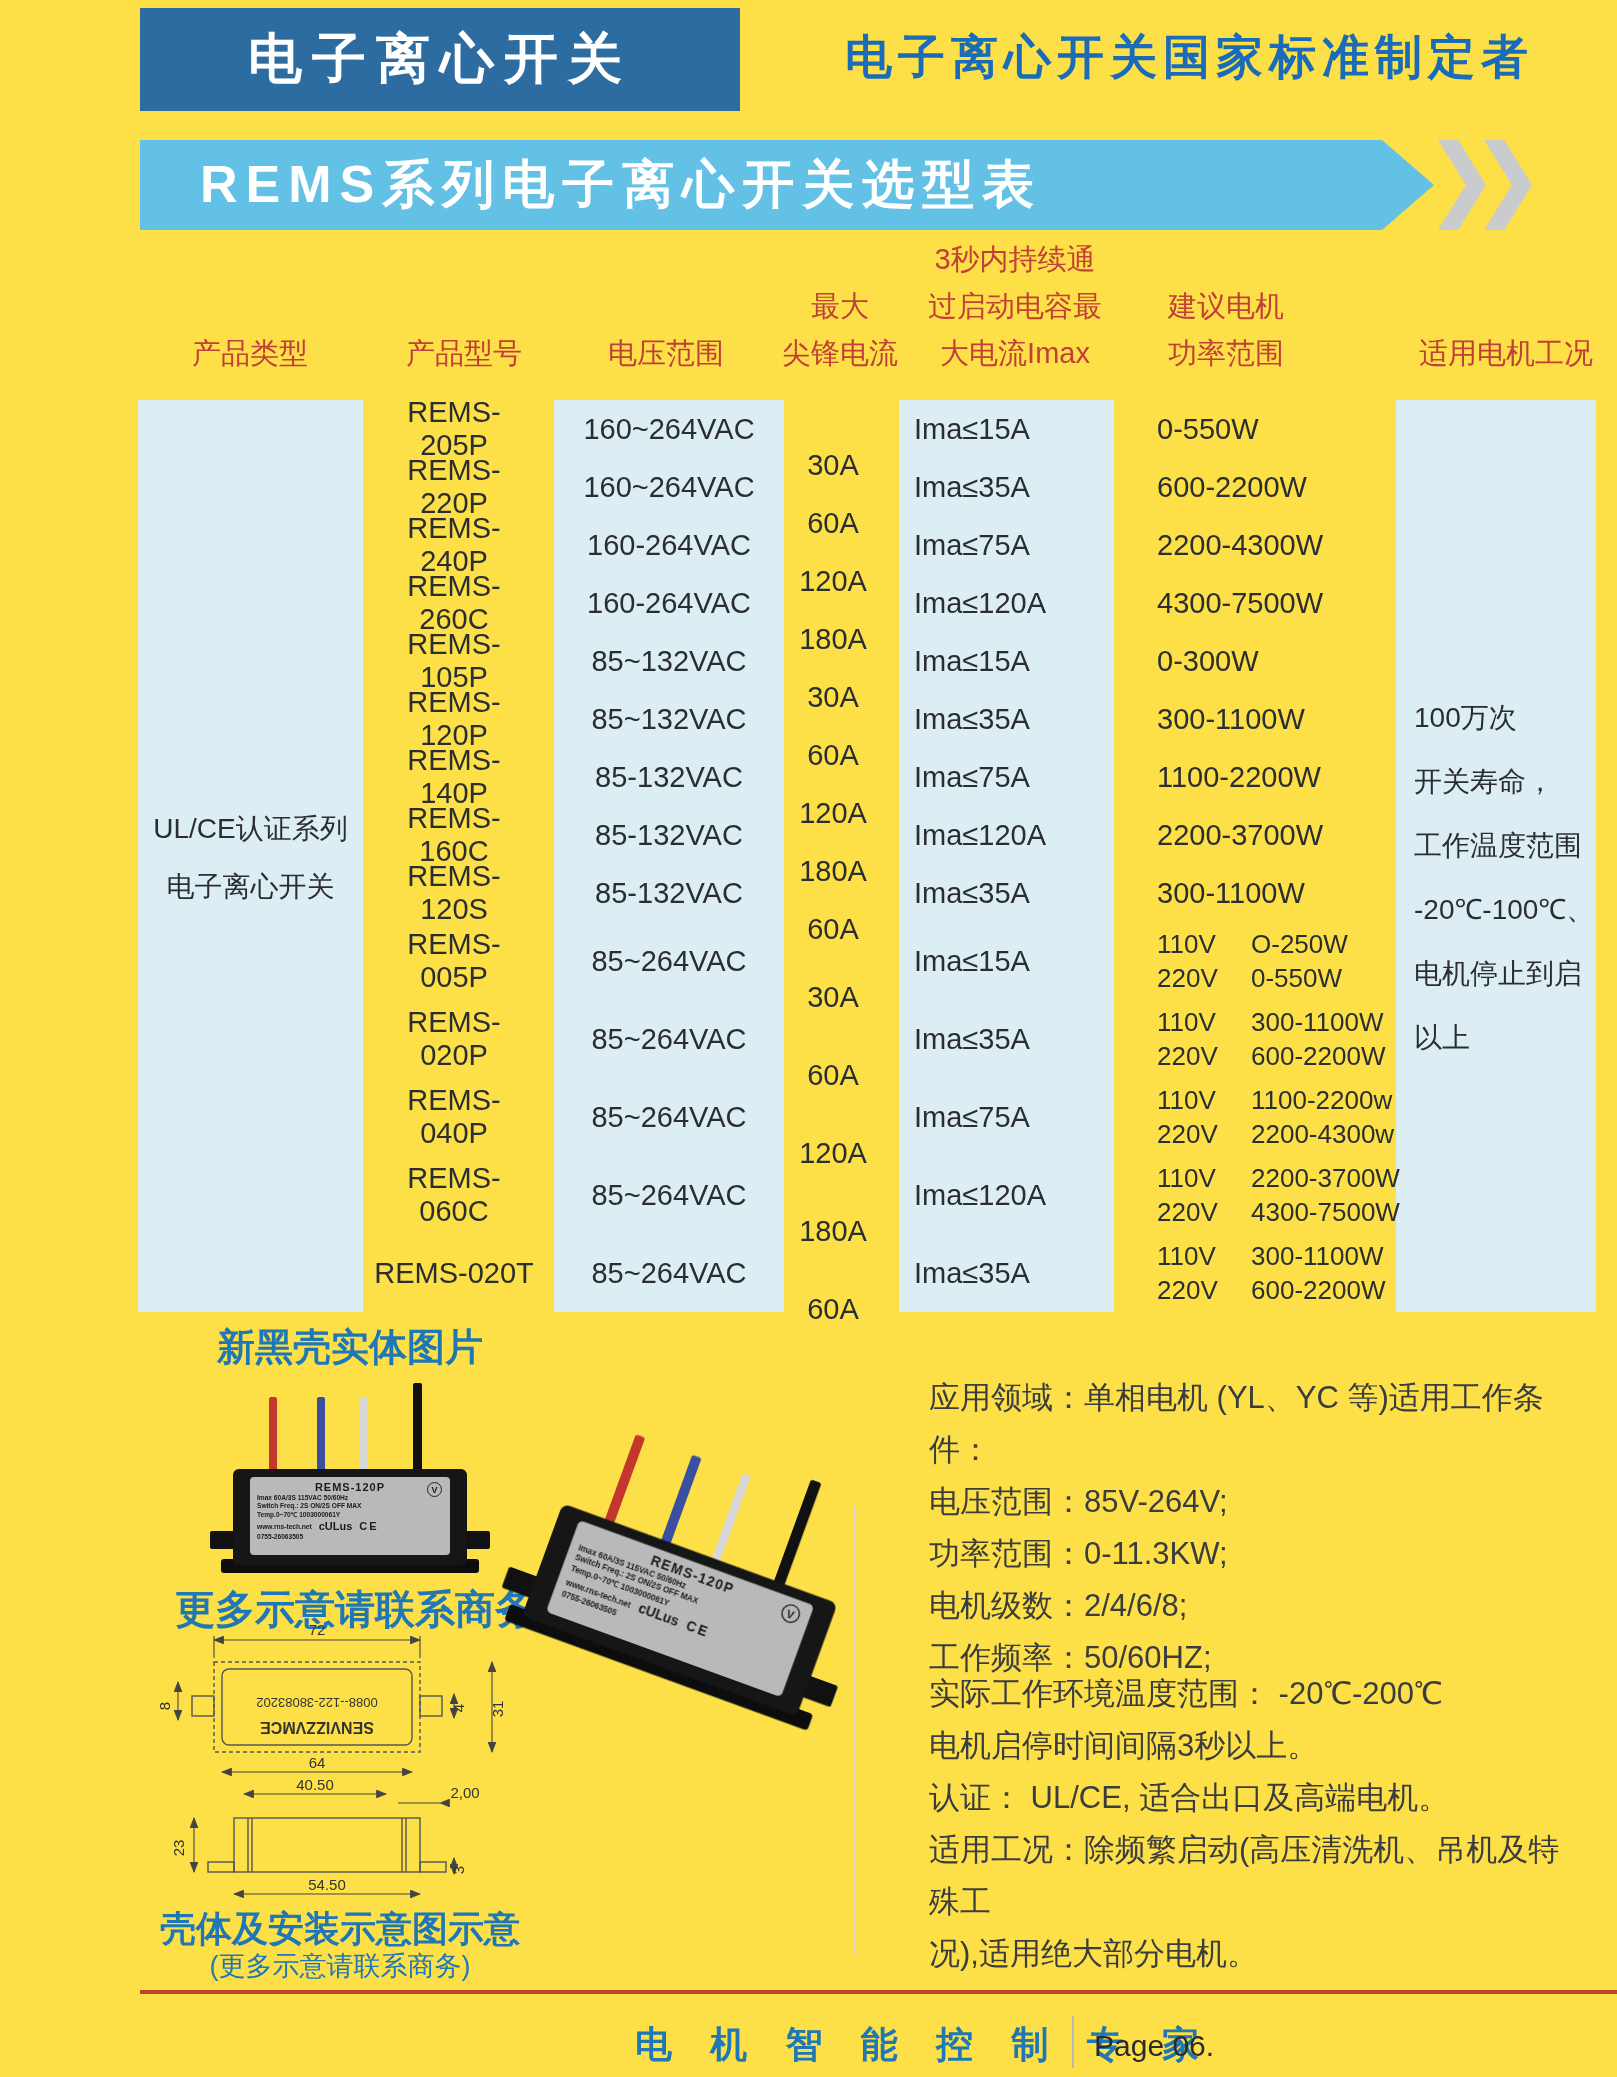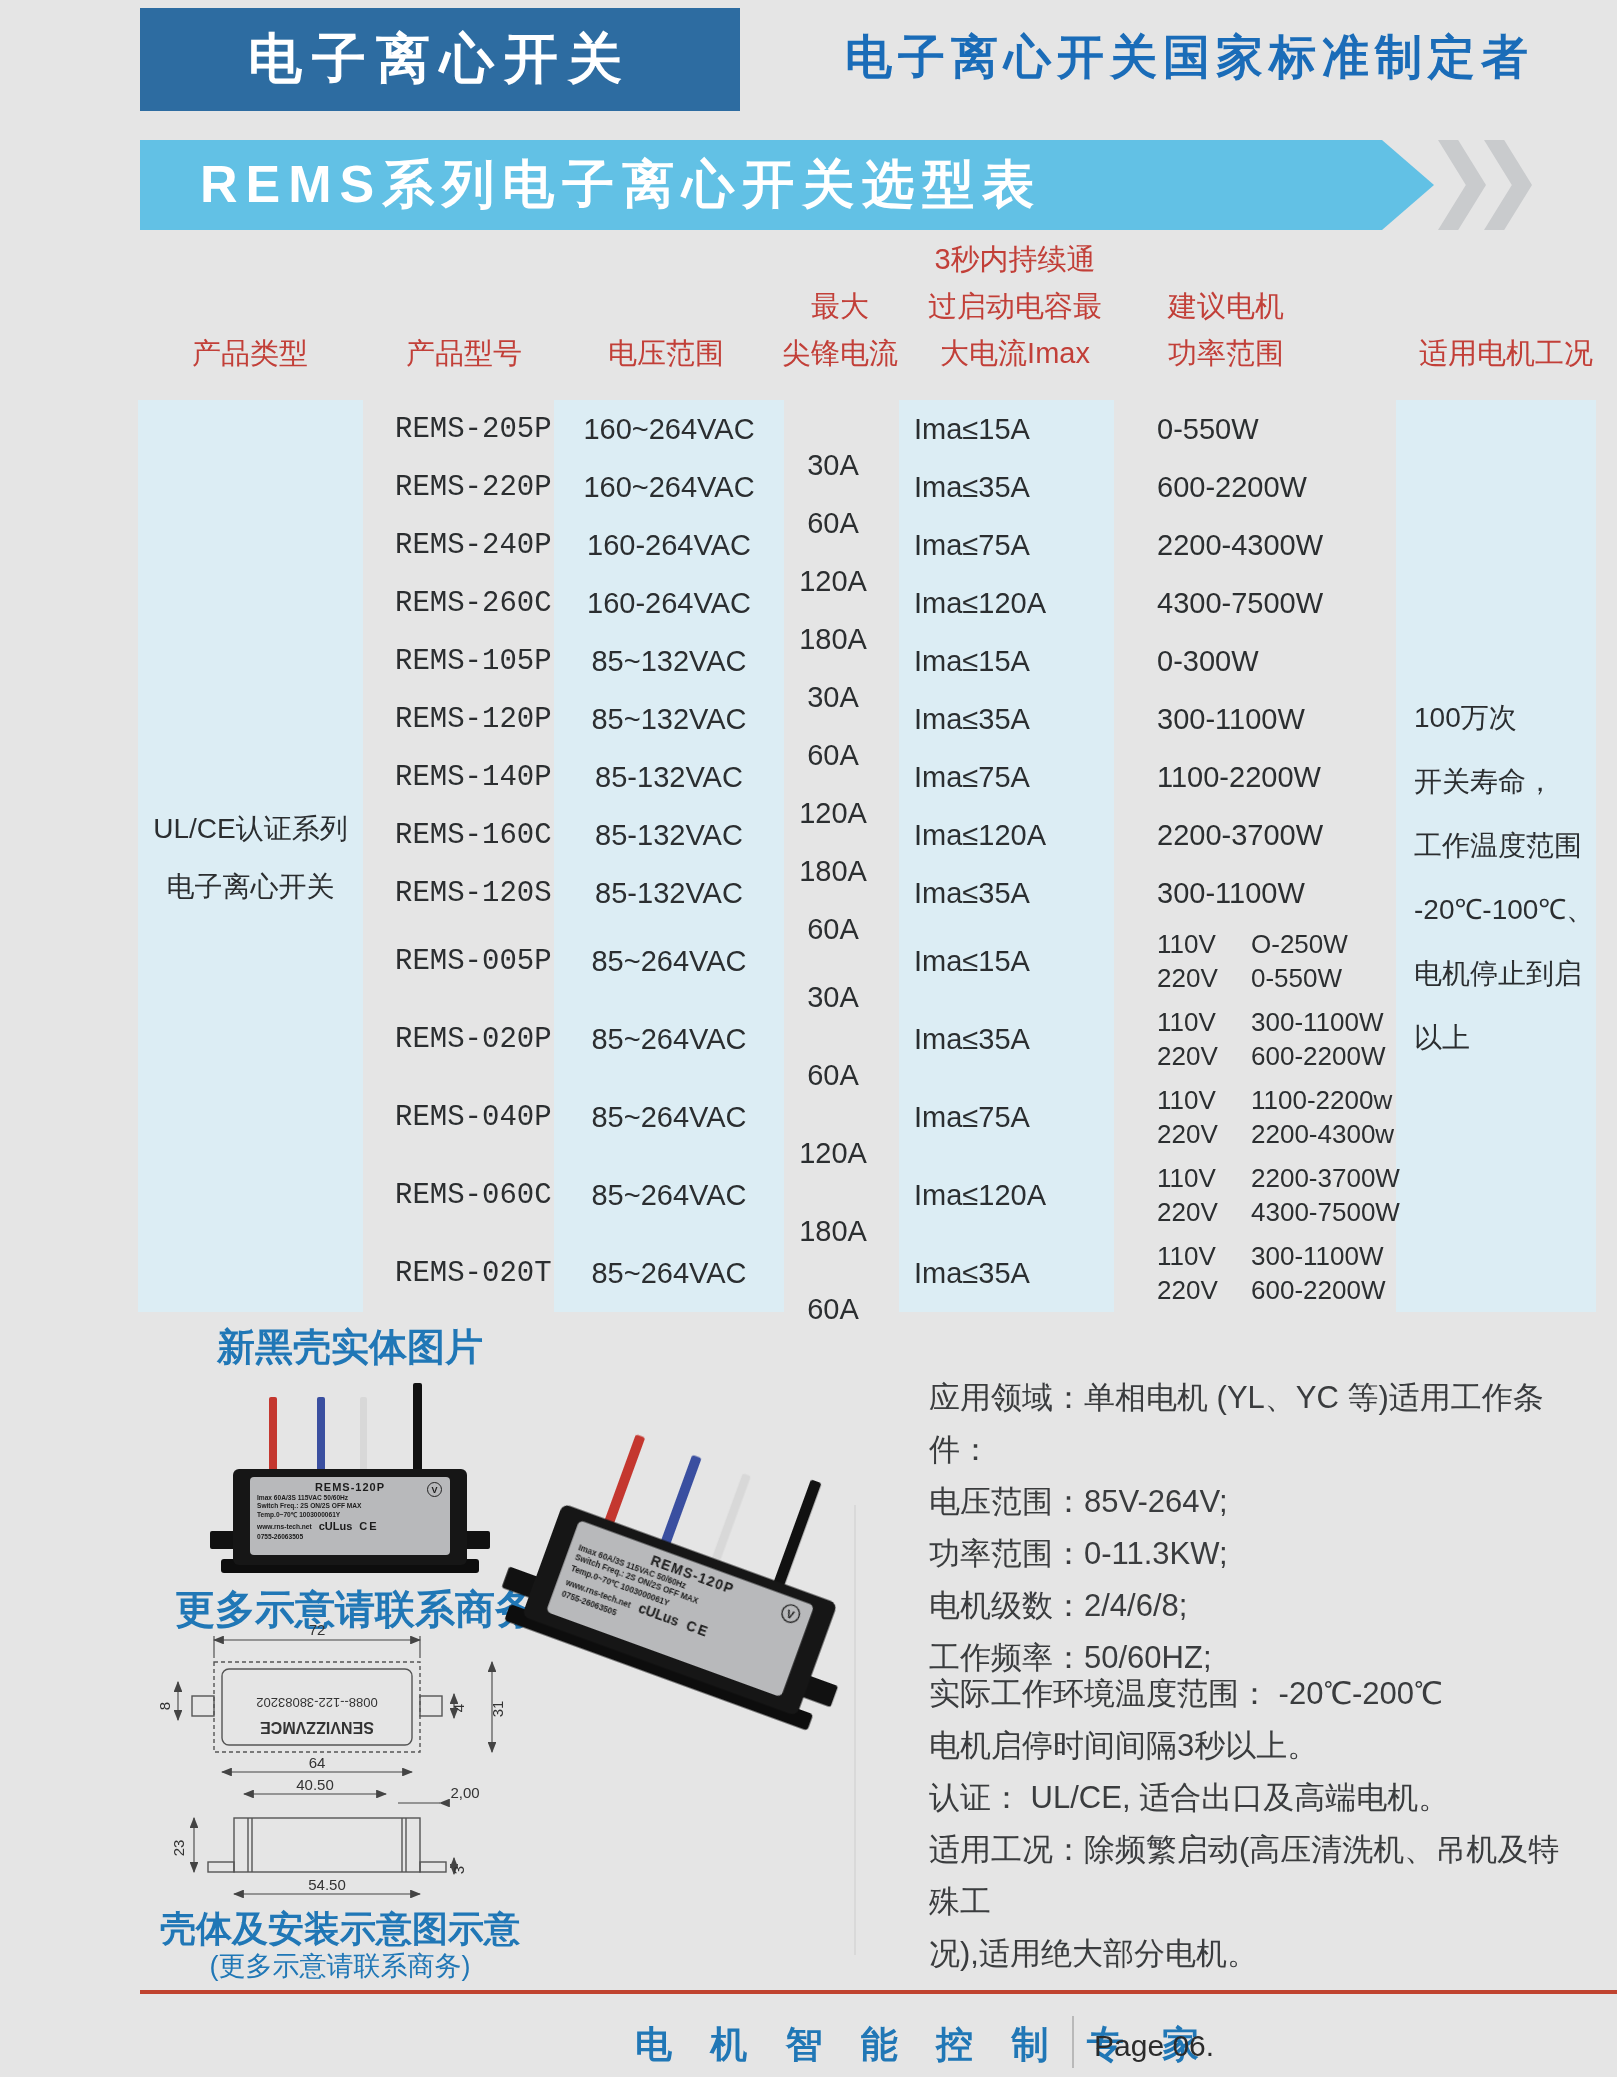--- a/index.html
+++ b/index.html
@@ -1,16 +1,16 @@
 <!DOCTYPE html>
 <html><head>
 <meta charset="utf-8">
 <style>
   html,body{margin:0;padding:0;background:#ffffff;}
-  #page{position:relative;width:1617px;height:2077px;background:#e5e5e5;overflow:hidden;
+  #page{position:relative;width:1617px;height:2077px;background:#fde047;overflow:hidden;
         font-family:"Liberation Sans",sans-serif;color:#2b2e30;}
   .abs{position:absolute;}
 
   
   .brand-box{left:140px;top:8px;width:600px;height:103px;background:#2d6ca1;
              display:flex;align-items:center;justify-content:center;}
   .brand-box-title{color:#ffffff;font-size:54px;font-weight:700;letter-spacing:10px;}
   .headline{left:845px;top:26px;font-size:47px;font-weight:700;color:#1a6cb8;letter-spacing:6px;text-align:center;}
 
   
@@ -34,21 +34,21 @@
   .thead{color:#c23f38;font-size:29px;line-height:47px;text-align:center;width:220px;}
   .h1{top:330px;} .h2{top:283px;} .h3{top:236px;}
   .hc1{left:140px;} .hc2{left:354px;} .hc3{left:556px;} .hc4{left:730px;}
   .hc5{left:905px;} .hc6{left:1116px;} .hc7{left:1396px;}
 
   #table-rows{position:absolute;left:0;top:400px;width:1617px;}
   .trow{position:relative;width:1617px;}
   .trow.single{height:58px;}
   .trow.dual{height:78px;}
   .cell{position:absolute;top:50%;transform:translateY(-50%);font-size:29px;color:#2b2e30;}
-  .c-model{left:395px;width:160px;font-family:Liberation Mono, monospace;}
+  .c-model{left:374px;width:160px;text-align:center;}
   .c-volt{left:574px;width:190px;text-align:center;}
   .c-peak{left:783px;width:100px;text-align:center;margin-top:36px;}
   .c-imax{left:914px;width:180px;text-align:left;}
   .c-power{left:1157px;}
   .c-power-dual{left:1157px;width:250px;font-size:26px;}
   .pline{display:flex;line-height:34px;}
   .plabel{width:94px;}
 
   .category-cell{left:138px;top:800px;width:225px;text-align:center;
                  font-size:28px;line-height:58px;color:#2b2e30;}

